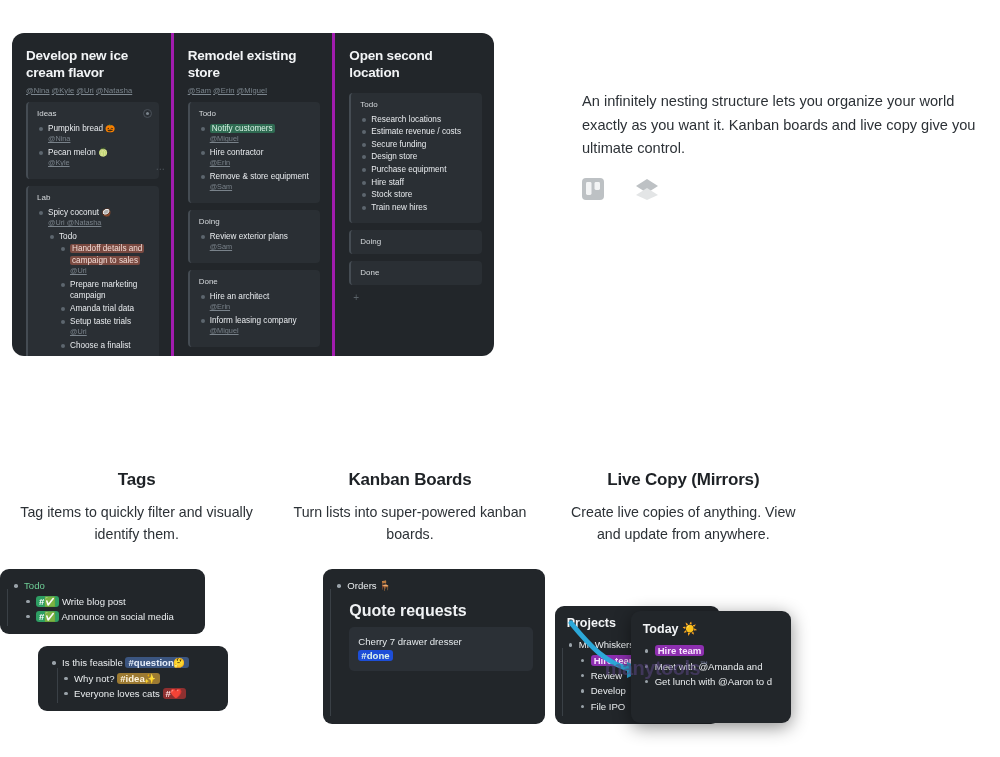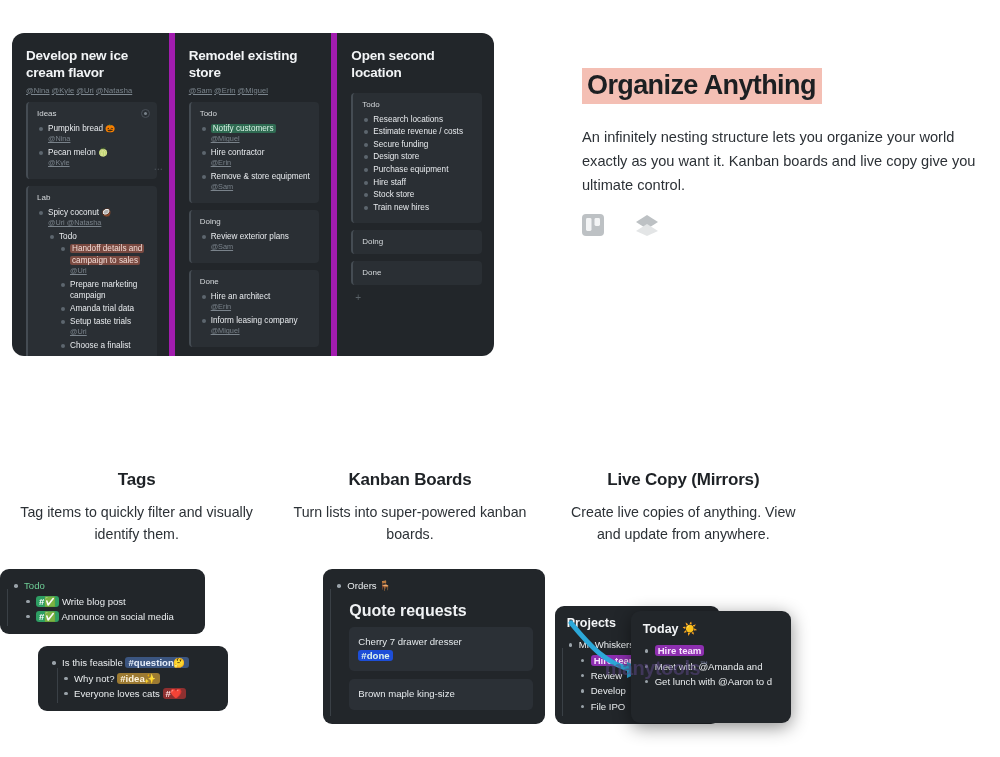--- a/index.html
+++ b/index.html
@@ -19,21 +19,21 @@
     position: absolute; left: 12px; top: 33px;
     width: 482px; height: 323px;
     background: #22262a;
     border-radius: 12px;
     overflow: hidden;
     display: flex;
   }
   .bcol {
     flex: 1 1 0;
     padding: 14px 12px 0 14px;
-    border-right: 6px solid #a21caf;
+    border-right: 3px solid #a21caf;
     overflow: hidden;
     position: relative;
   }
   .bcol:last-child { border-right: none; }
   .bcol-title {
     font-size: 13.5px; font-weight: bold; color: #f2f4f6;
     line-height: 1.28; letter-spacing: -0.2px;
     margin-bottom: 4px;
   }
   .mentions { font-size: 7.5px; color: #7c868e; letter-spacing: .1px; margin-bottom: 7px; }
@@ -255,21 +255,20 @@
         <div class="kcard-title" style="margin-bottom:0">Doing</div>
       </div>
       <div class="kcard">
         <div class="kcard-title" style="margin-bottom:0">Done</div>
       </div>
       <div class="plus-add">+</div>
     </div>
   </div>
 
   <div class="hero-text">
-    <div class="hero-title">Organize Anything</div>
     <div class="hero-body">An infinitely nesting structure lets you organize your world exactly as you want it. Kanban boards and live copy give you ultimate control.</div>
     <div class="alt-logos">
       <span>
         <svg width="22" height="22" viewBox="0 0 22 22">
           <rect x="0" y="0" width="22" height="22" rx="4" fill="#bdc1c4"></rect>
           <rect x="4" y="4" width="5.5" height="13" rx="1.4" fill="#f3f4f5"></rect>
           <rect x="12.5" y="4" width="5.5" height="8" rx="1.4" fill="#f3f4f5"></rect>
         </svg>
       </span>
       <span>
@@ -321,23 +320,20 @@
     <div class="feat-desc">Turn lists into super-powered kanban boards.</div>
     <div class="feat-shot">
       <div class="mini" style="left:50px; top:0px; width:222px; height:155px;">
         <div class="rail"></div>
         <div class="mline">Orders 🪑</div>
         <div class="sub-head">Quote requests</div>
         <div class="quote-card">
           <div>Cherry 7 drawer dresser</div>
           <span class="tag teal">#done</span>
         </div>
-        <div class="quote-card">
-          <div>Brown maple king-size</div>
-        </div>
       </div>
     </div>
   </div>
 
   <div class="feat">
     <div class="feat-title">Live Copy (Mirrors)</div>
     <div class="feat-desc">Create live copies of anything. View and update from anywhere.</div>
     <div class="feat-shot">
 
       <div class="mini" style="left:8px; top:0px; width:165px; height:118px; padding-top:10px;margin-top:37px;">

